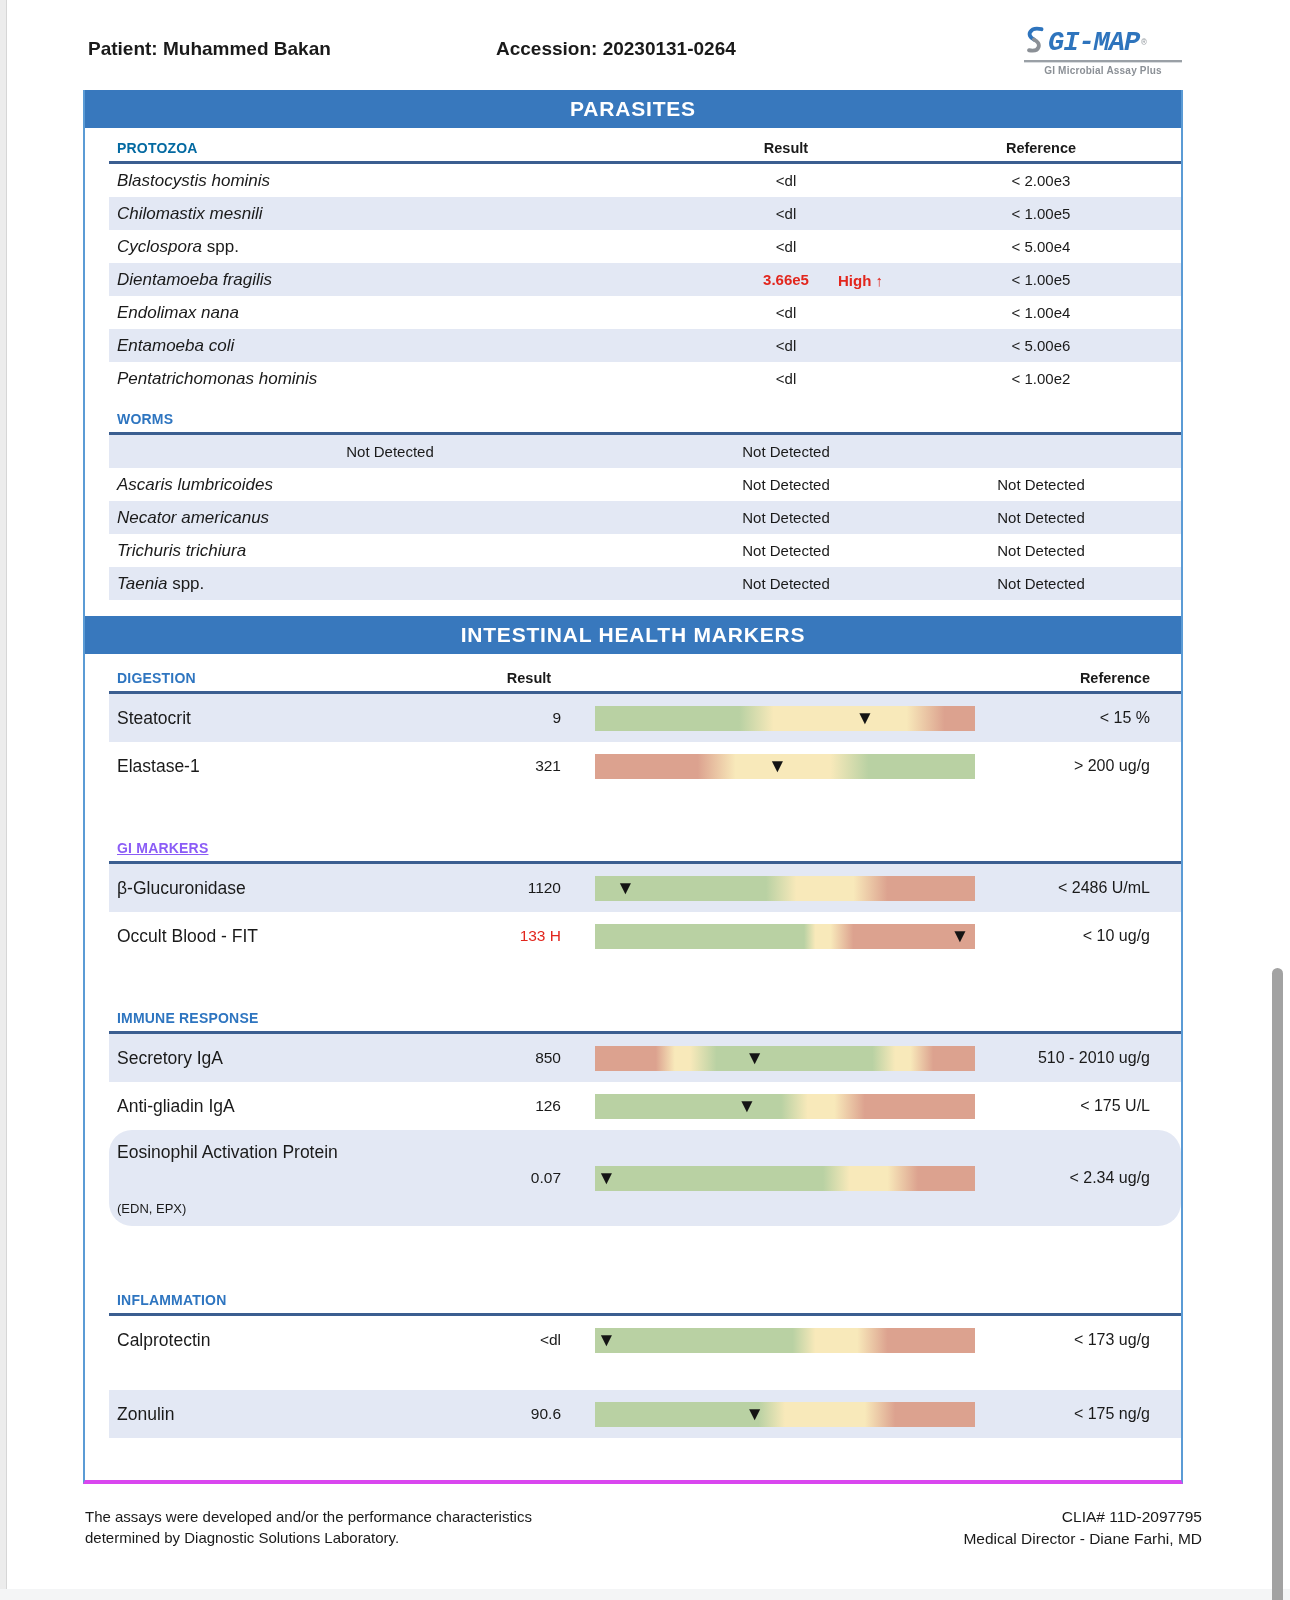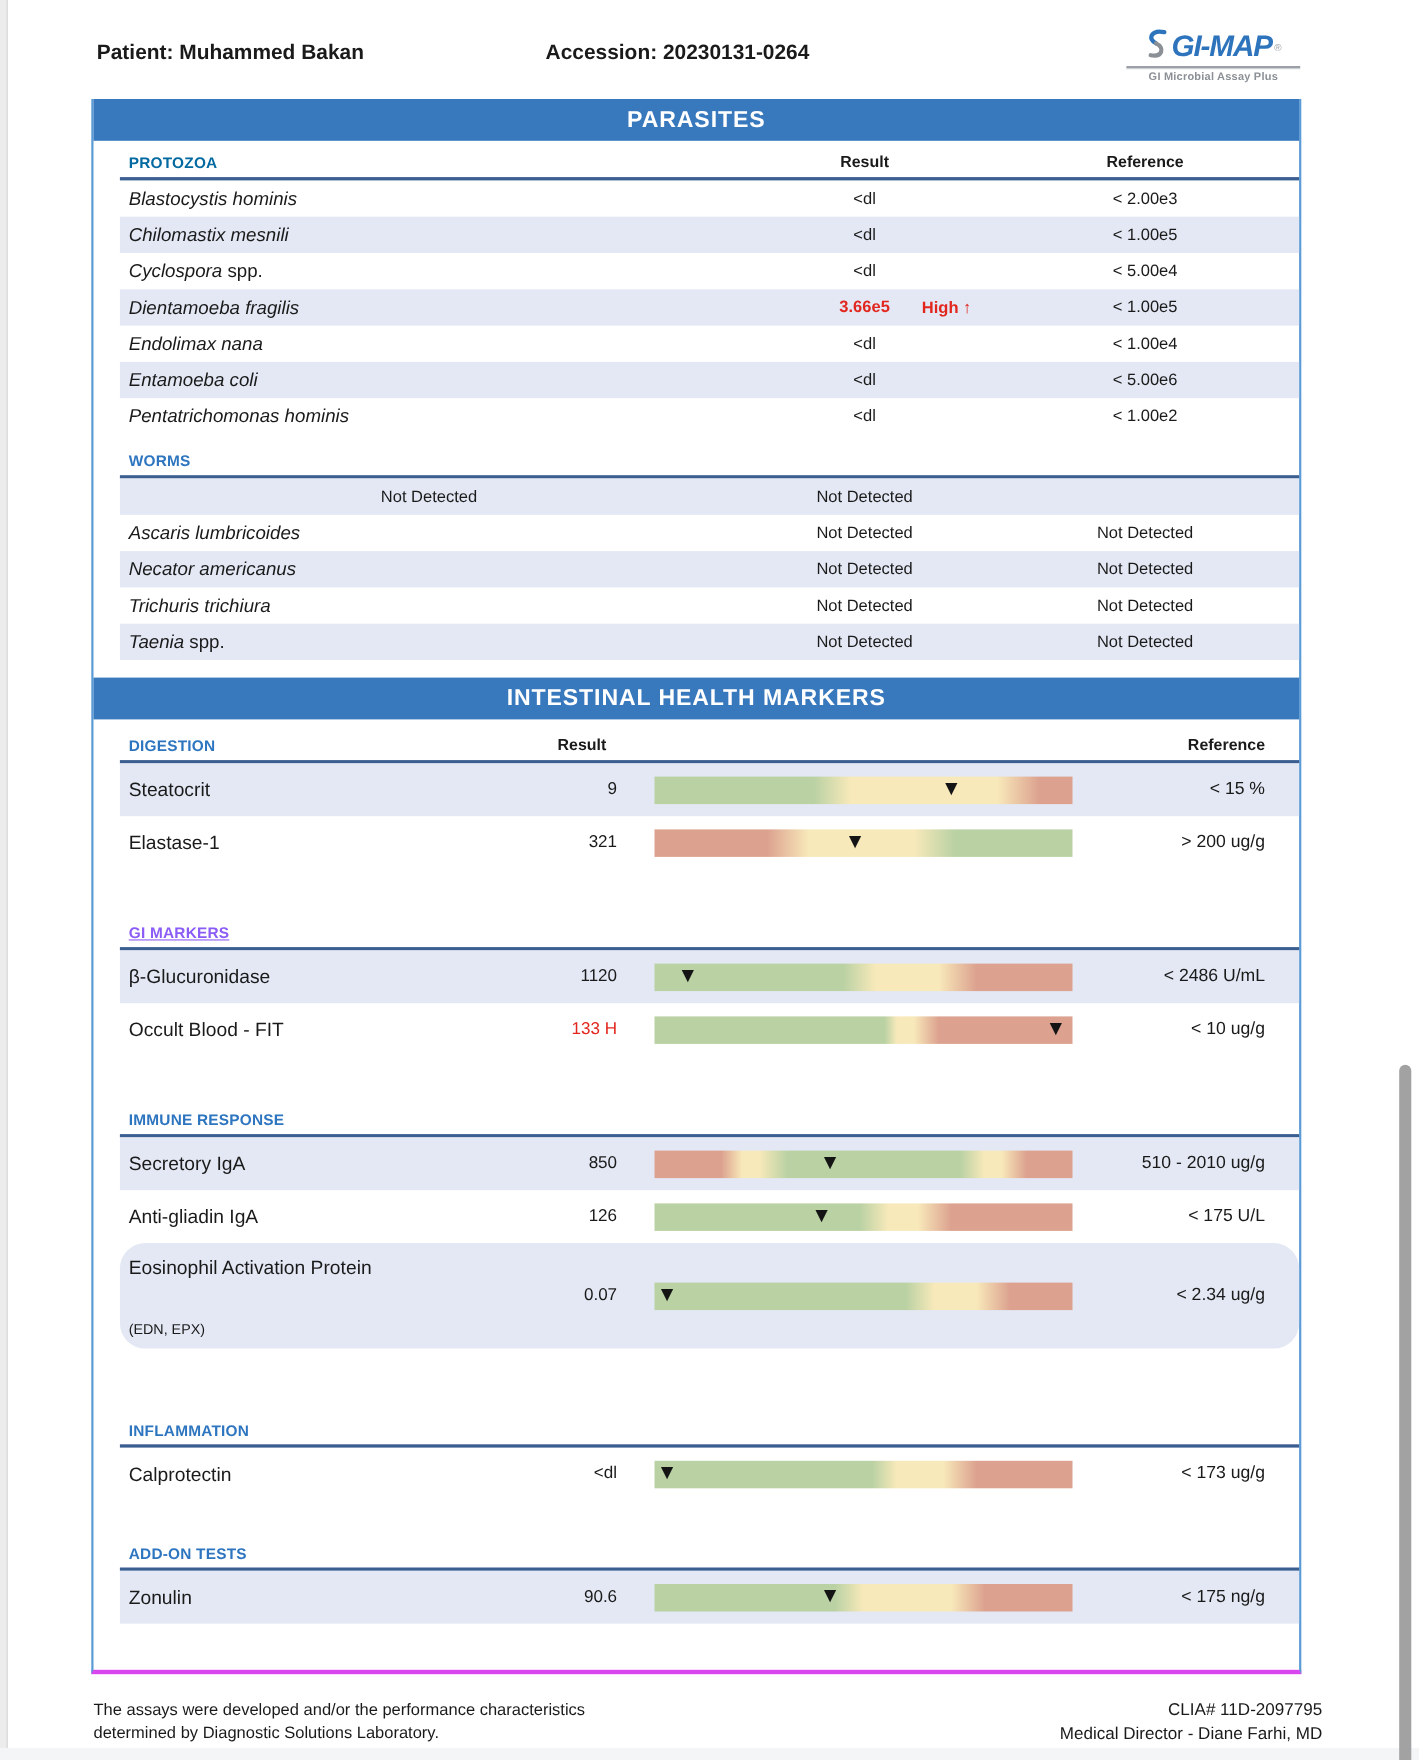--- a/index.html
+++ b/index.html
@@ -11,21 +11,21 @@
     background:#ececec; border-right:1px solid #d6d6d6; }
   .bottom-strip { position:absolute; left:0; right:0; bottom:0; height:11px; background:#f4f5f6; }
   .scroll-thumb { position:absolute; right:7px; top:968px; width:11px; height:700px;
     background:#a2a2a2; border-radius:6px; }
 
   
   .report-header { display:flex; align-items:flex-start; padding:26px 108px 0 88px; }
   .patient { font-size:19px; font-weight:bold; width:408px; padding-top:12px; }
   .accession { font-size:19px; font-weight:bold; flex:1; padding-top:12px; }
   .logo { width:158px; text-align:center; }
-  .logo-top { display:flex; align-items:center; justify-content:center; gap:2px; }
+  .logo-top { display:flex; align-items:center; justify-content:flex-start; gap:2px;font-family:Liberation Mono, monospace; }
   .logo-word { font-size:27px; font-weight:bold; font-style:italic; letter-spacing:-1px; }
   .logo-reg { font-size:9px; color:#9aa0a6; vertical-align:top; }
   .logo-rule { border-top:2px solid #9aa0a6; margin:1px 0 3px 0; box-shadow:0 1px 0 #d9dcdf; }
   .logo-tag { font-size:10px; font-weight:bold; color:#8b9096; letter-spacing:0.2px; }
 
   
   .report-box { margin:14px 0 0 83px; width:1100px;
     border-left:2px solid #5b9bd5; border-right:2px solid #5b9bd5; border-bottom:4px solid #d946ef; }
   .banner { height:38px; color:#fff; font-size:21px; font-weight:bold; letter-spacing:0.8px;
     display:flex; align-items:center; justify-content:center; }
@@ -276,23 +276,20 @@
           <div class="mres">&lt;dl</div>
           <div class="barcell">
             <div class="bar" style="background: linear-gradient(to right, rgb(185, 209, 163) 0%, rgb(185, 209, 163) 52%, rgb(248, 233, 186) 58%, rgb(248, 233, 186) 69%, rgb(220, 162, 143) 77%, rgb(220, 162, 143) 100%);">
               <span class="marker" style="left: 3%;">▼</span>
             </div>
           </div>
           <div class="mref">&lt; 173 ug/g</div>
         </div>
       </div>
       <div class="msec" style="margin-top: 26px;">
-        <div class="mhead">
-          <span class="sec-name" style="color: rgb(46, 117, 192);">ADD-ON TESTS</span>
-        </div>
         <div class="mrow shaded">
           <div class="mlabel"><span>Zonulin</span></div>
           <div class="mres">90.6</div>
           <div class="barcell">
             <div class="bar" style="background: linear-gradient(to right, rgb(185, 209, 163) 0%, rgb(185, 209, 163) 43%, rgb(248, 233, 186) 50%, rgb(248, 233, 186) 71%, rgb(220, 162, 143) 79%, rgb(220, 162, 143) 100%);">
               <span class="marker" style="left: 42%;">▼</span>
             </div>
           </div>
           <div class="mref">&lt; 175 ng/g</div>
         </div>

